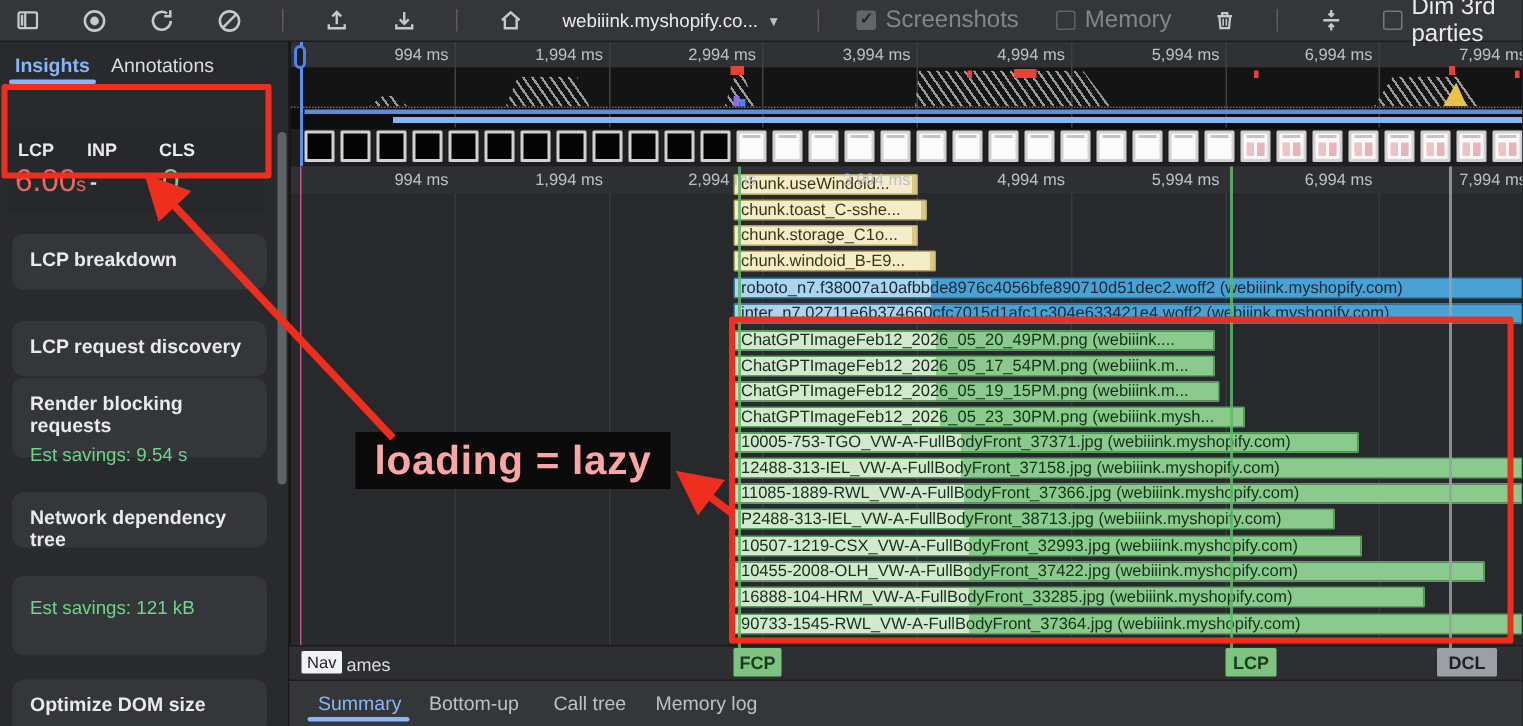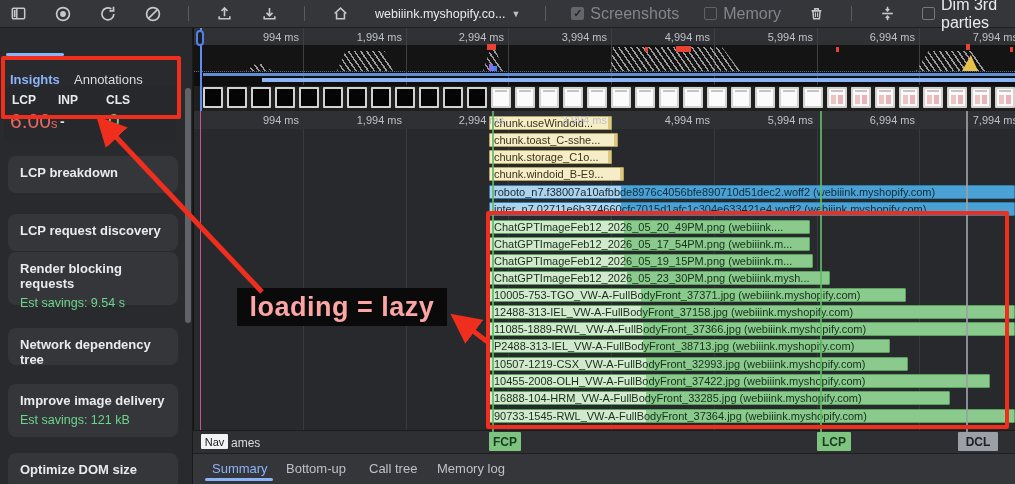--- a/index.html
+++ b/index.html
@@ -20,21 +20,21 @@
   .chk.on{background:#62666a;color:#24262a;font-size:11px;font-weight:bold;
           display:flex;align-items:center;justify-content:center;line-height:1;}
   .chk.off{border:1.5px solid #75797e;background:transparent;}
   .tlabel{font-size:16px;}
   .dim-gray{color:#80868b;} .txt-light{color:#e8eaed;}
   .ckgroup{display:flex;align-items:center;gap:6px;}
 
   
   #sidebar{left:0;top:28px;width:193px;height:456px;background:#292a2d;
            border-right:1px solid #1a1a1a;box-sizing:border-box;}
-  .sb-tab{position:absolute;top:8px;font-size:13px;margin-top:36px;}
+  .sb-tab{position:absolute;top:8px;font-size:13px;}
   #tab-insights{left:10px;color:#8ab4f8;font-weight:bold;}
   #tab-annotations{left:74px;color:#dadce0;}
   #tab-underline{left:6px;top:25px;width:58px;height:3px;border-radius:2px;background:#8ab4f8;}
   .metric-label{position:absolute;top:6px;font-size:12px;font-weight:bold;color:#e8eaed;}
   .metric-value{position:absolute;top:22px;font-size:21px;}
   #metrics-card{left:4px;top:59px;width:172px;height:55px;background:#27282b;}
   .sb-item{position:absolute;left:8px;width:170px;background:#35363a;border-radius:8px;
            box-sizing:border-box;padding:9px 12px 6px 12px;}
   .sb-item .title{font-size:13px;font-weight:bold;color:#e8eaed;}
   .sb-item .savings{font-size:12.5px;color:#6dd58c;margin-top:5px;}
@@ -219,21 +219,20 @@
     </div>
     <div class="sb-item" style="top:224px;height:53px;">
       <div class="title">Render blocking requests</div>
       <div class="savings">Est savings: 9.54 s</div>
     </div>
     <div class="sb-item" style="top:300px;height:37px;">
       <div class="title">Network dependency tree</div>
 
     </div>
     <div class="sb-item" style="top:356px;height:53px;">
-      <div class="title">Improve image delivery</div>
       <div class="savings">Est savings: 121 kB</div>
     </div>
     <div class="sb-item" style="top:425px;height:37px;">
       <div class="title">Optimize DOM size</div>
 
     </div>
     <div class="abs" id="sb-vscroll"></div>
 
   </div>
 

